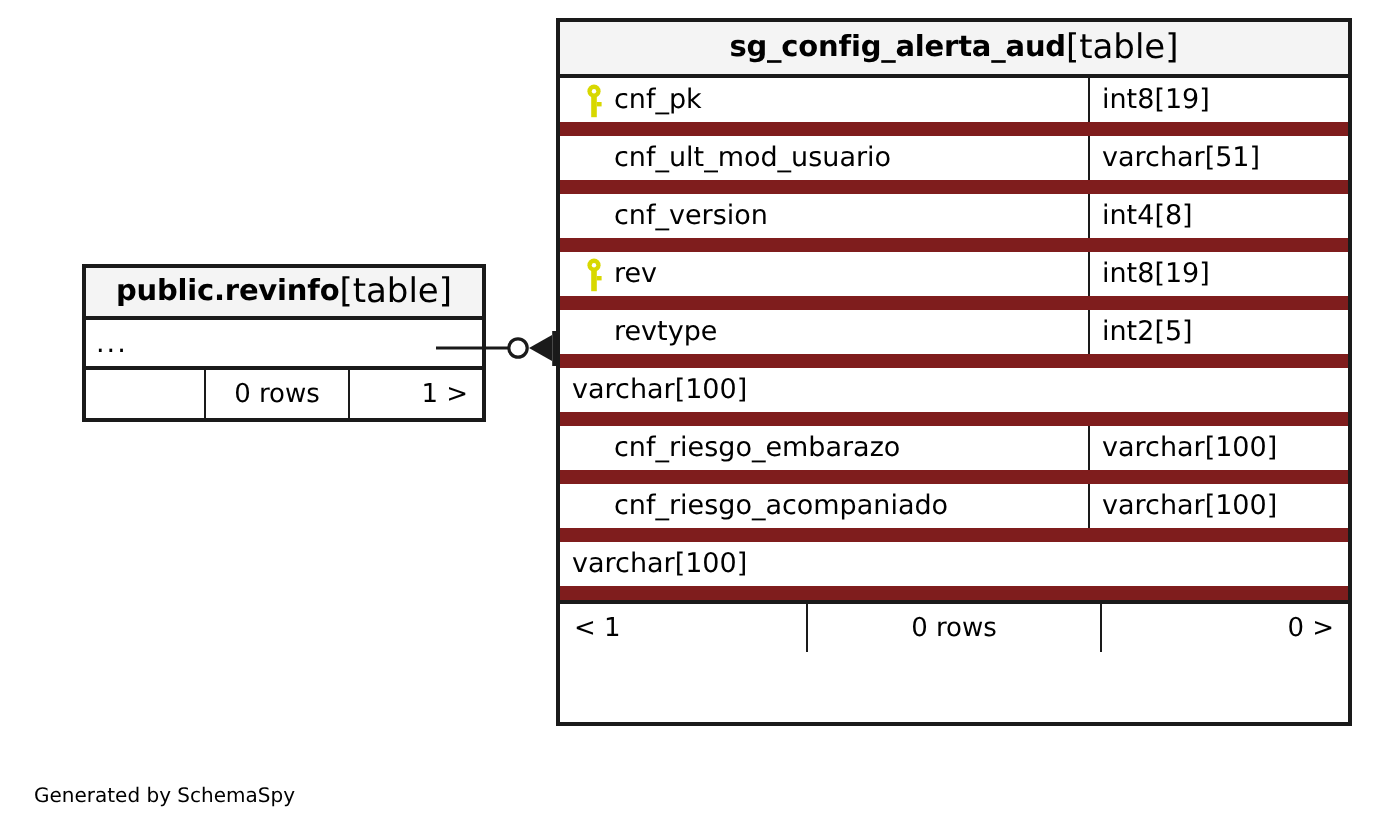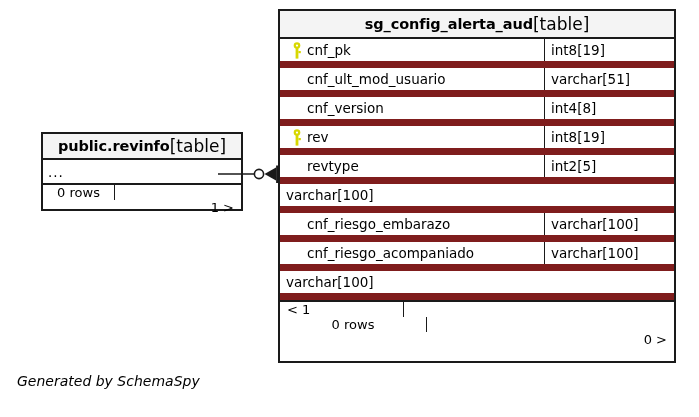--- a/index.html
+++ b/index.html
@@ -85,21 +85,20 @@
     justify-content: center;
   }
   .key-slot svg { display: block; }
 
   
   .entity-footer {
     display: flex;
     border-top: 2px solid #1a1a1a;
     box-sizing: border-box;
     height: 26px;
-    flex-direction: column;
   }
   .foot-cell {
     display: flex;
     align-items: center;
     font-size: 13px;
     box-sizing: border-box;
     border-right: 1px solid #1a1a1a;
     padding: 0 7px;
     white-space: nowrap;
   }
@@ -151,24 +150,23 @@
     left: 218px;
     top: 163px;
     width: 62px;
     height: 24px;
   }
 
   
   #caption {
     position: absolute;
     left: 17px;
-    top: 373px;
-    font-size: 14px;
-    white-space: nowrap;
-    font-style: italic;
+    top: 393px;
+    font-size: 10px;
+    white-space: nowrap;
   }
 </style>
 </head>
 <body>
 
 <div class="entity" id="main-entity">
   <div class="entity-header">
     <span class="entity-title">sg_config_alerta_aud</span>
     <span class="entity-kind">[table]</span>
   </div>

